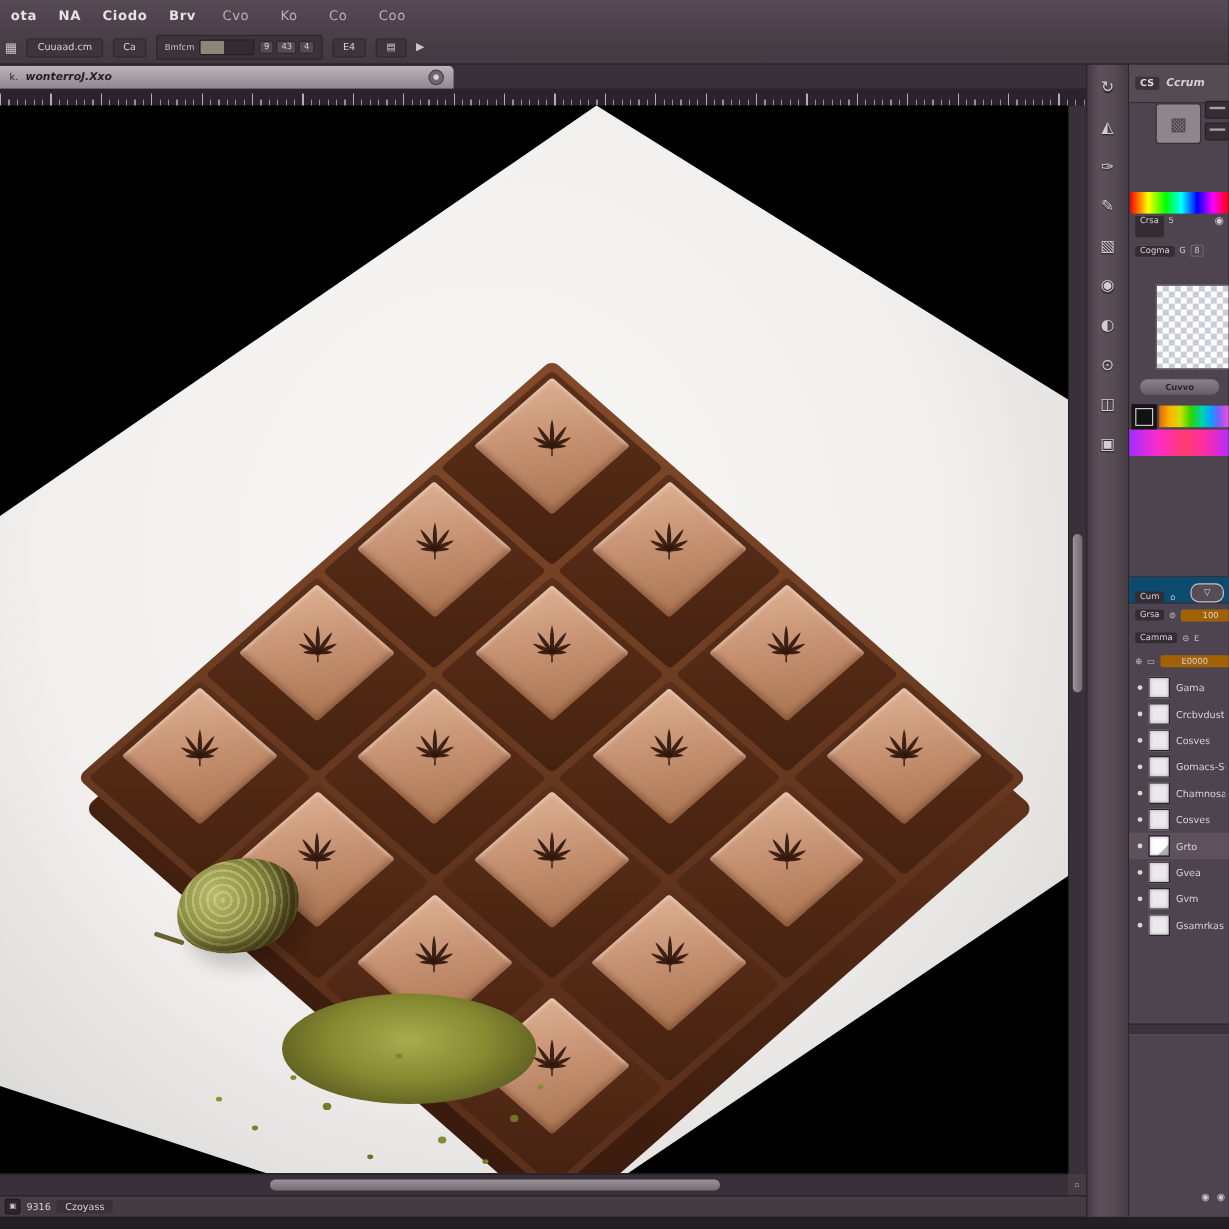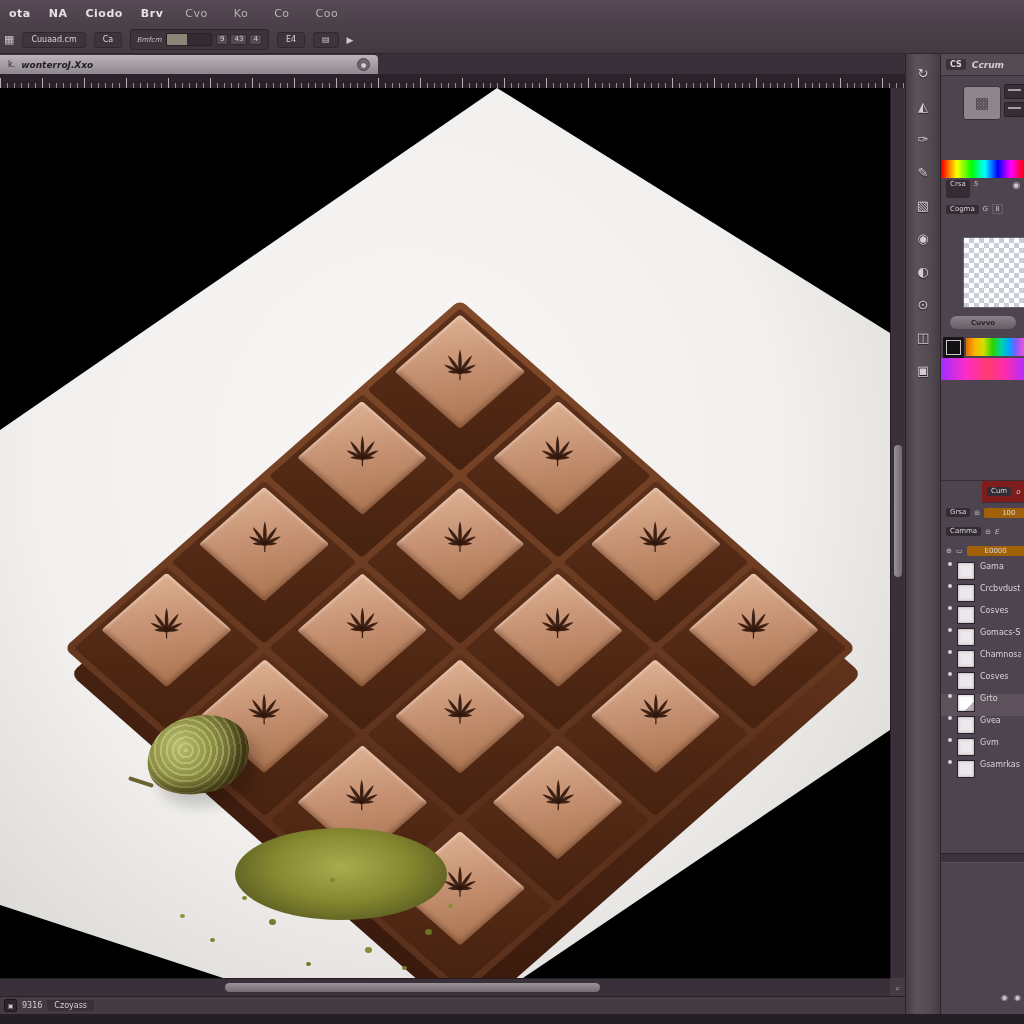--- a/index.html
+++ b/index.html
@@ -95,61 +95,61 @@
   
   #tool-strip{position:absolute;left:905px;top:54px;width:35px;height:960px;
     background:linear-gradient(90deg,#453b43,#5d525b 30%,#544a52 70%,#453b43);
     border-left:1px solid #2c252c;box-sizing:border-box;display:flex;flex-direction:column;
     align-items:center;padding-top:10px;gap:14px;}
   .tool{width:22px;height:19px;font-size:13px;color:#d3ccd1;display:flex;align-items:center;
     justify-content:center;text-shadow:0 1px 1px #231d23;}
   #right-panels{position:absolute;left:940px;top:54px;width:84px;height:960px;background:#4e4450;
     border-left:1px solid #2c252c;box-sizing:border-box;}
   .p-abs{position:absolute;left:0;width:84px;box-sizing:border-box;}
-  #ptop-header{top:0;height:22px;background:#554b53;border-bottom:1px solid #372f37;
+  #ptop-header{top:0;height:32px;background:#554b53;border-bottom:1px solid #372f37;
     display:flex;align-items:center;gap:6px;padding:0 5px;}
   .hdr-chip{font-size:8px;font-weight:bold;color:#ddd7db;background:#3b333b;border-radius:2px;padding:1px 4px;}
   .hdr-tab{font-size:9px;font-weight:bold;color:#d5cfd3;font-style:italic;}
   #ptop-body{top:22px;height:84px;}
   #ptop-thumb{position:absolute;left:22px;top:10px;width:36px;height:32px;background:#8e868c;
     border:1px solid #39313a;border-radius:3px;font-size:15px;color:#4b434b;display:flex;
     align-items:center;justify-content:center;}
   .ptop-btn{position:absolute;left:63px;width:19px;height:13px;background:#352e35;border:1px solid #262026;
     border-radius:2px;}
   .ptop-btn i{display:block;margin:4px 3px;height:2px;background:#a79fa5;}
   #spectrum1{top:106px;height:18px;margin:0 1px;width:82px;
     background:linear-gradient(90deg,#f00,#ff0 18%,#0f0 36%,#0ff 52%,#00f 68%,#f0f 84%,#f00);}
   #prow1{top:126px;height:18px;display:flex;gap:4px;padding:0 5px;}
   #prow2{top:146px;height:18px;display:flex;align-items:center;gap:4px;padding:0 5px;}
   .tiny-chip{font-size:7px;color:#d9d3d7;background:#332c33;border-radius:2px;padding:1px 4px;line-height:1;}
-  .tiny-txt{font-size:7px;color:#c9c2c7;font-style:italic;}
+  .tiny-txt{font-size:7px;color:#c9c2c7;}
   .tiny-box{font-size:7px;color:#c9c2c7;border:1px solid #6a626a;border-radius:1px;padding:0 2px;}
   .row-icon{margin-left:auto;font-size:9px;color:#cfc8cd;}
   #checker{top:183px;left:22px;width:62px;height:71px;border:1px solid #6a626a;
     background:conic-gradient(#c9cdd8 25%,#ffffff 0 50%,#c9cdd8 0 75%,#ffffff 0) 0 0/10px 10px;}
   #pill{top:262px;left:9px;width:66px;height:13px;border-radius:7px;
     background:linear-gradient(#8a828a,#665e66);font-size:7px;color:#2c252c;font-weight:bold;
     display:flex;align-items:center;justify-content:center;}
   #spectrum2{top:282px;height:22px;width:84px;display:flex;align-items:center;}
   #fg-swatch{width:17px;height:17px;background:#111;border:2px solid #1a151a;outline:1px solid #cfc8cd;
     outline-offset:-4px;margin-left:2px;flex:none;}
   #spec2grad{flex:1;height:18px;margin-left:2px;
     background:linear-gradient(90deg,#e06a00,#ffb300 15%,#cfe000 30%,#2ad400 45%,#00d4a8 60%,#00a8ff 72%,#7b5cff 84%,#ff4fd8);}
   #spectrum3{top:304px;height:22px;margin:0 0;width:84px;
     background:linear-gradient(90deg,#a02cff,#ff2cc8 30%,#ff3d6e 55%,#ff2ca8 75%,#b32cff);}
   
   #layers{top:426px;height:534px;background:#4e4450;border-top:1px solid #372f37;}
   .lay-row{display:flex;align-items:center;gap:4px;padding:0 5px;height:19px;}
-  #lay-tabs{height:21px;background:#7f1d1d;border-bottom:1px solid #372f37;display:flex;
-    align-items:center;gap:5px;padding:0 5px;margin-left:41px;}
+  #lay-tabs{height:21px;background:#0c4a6e;border-bottom:1px solid #372f37;display:flex;
+    align-items:flex-end;gap:5px;padding:0 5px;}
   .shield-btn{margin-left:auto;width:26px;height:14px;border:1px solid #c7c1c5;border-radius:7px;
     background:#564c55;font-size:7px;color:#ddd7db;display:flex;align-items:center;justify-content:center;}
   .val-chip{margin-left:auto;font-size:7px;color:#d9d3d7;background:#a16207;border-radius:2px;padding:1px 18px;}
   #layer-list{margin-top:2px;}
-  .layer{display:flex;align-items:flex-start;gap:5px;height:22px;padding:0 4px;}
+  .layer{display:flex;align-items:center;gap:5px;height:22px;padding:0 4px;}
   .layer.selected{background:#5d525c;}
   .eye-dot{width:4px;height:4px;border-radius:50%;background:#d8d3d6;flex:none;margin-left:3px;}
   .thumb{width:16px;height:16px;background:#ece9ec;border:1px solid #29222a;flex:none;
     box-shadow:inset 0 0 3px rgba(90,80,90,.5);}
   .thumb.page{background:linear-gradient(135deg,#ffffff 70%,#b9b2b8 71%);}
   .lname{font-size:8px;color:#d8d3d6;white-space:nowrap;overflow:hidden;}
   #lay-divider{top:372px;height:10px;background:#3b323b;border-top:1px solid #2a232a;
     border-bottom:1px solid #5d535c;}
   #lay-footer{position:absolute;right:4px;bottom:12px;display:flex;gap:6px;font-size:8px;color:#cfc8cd;}
 </style>

